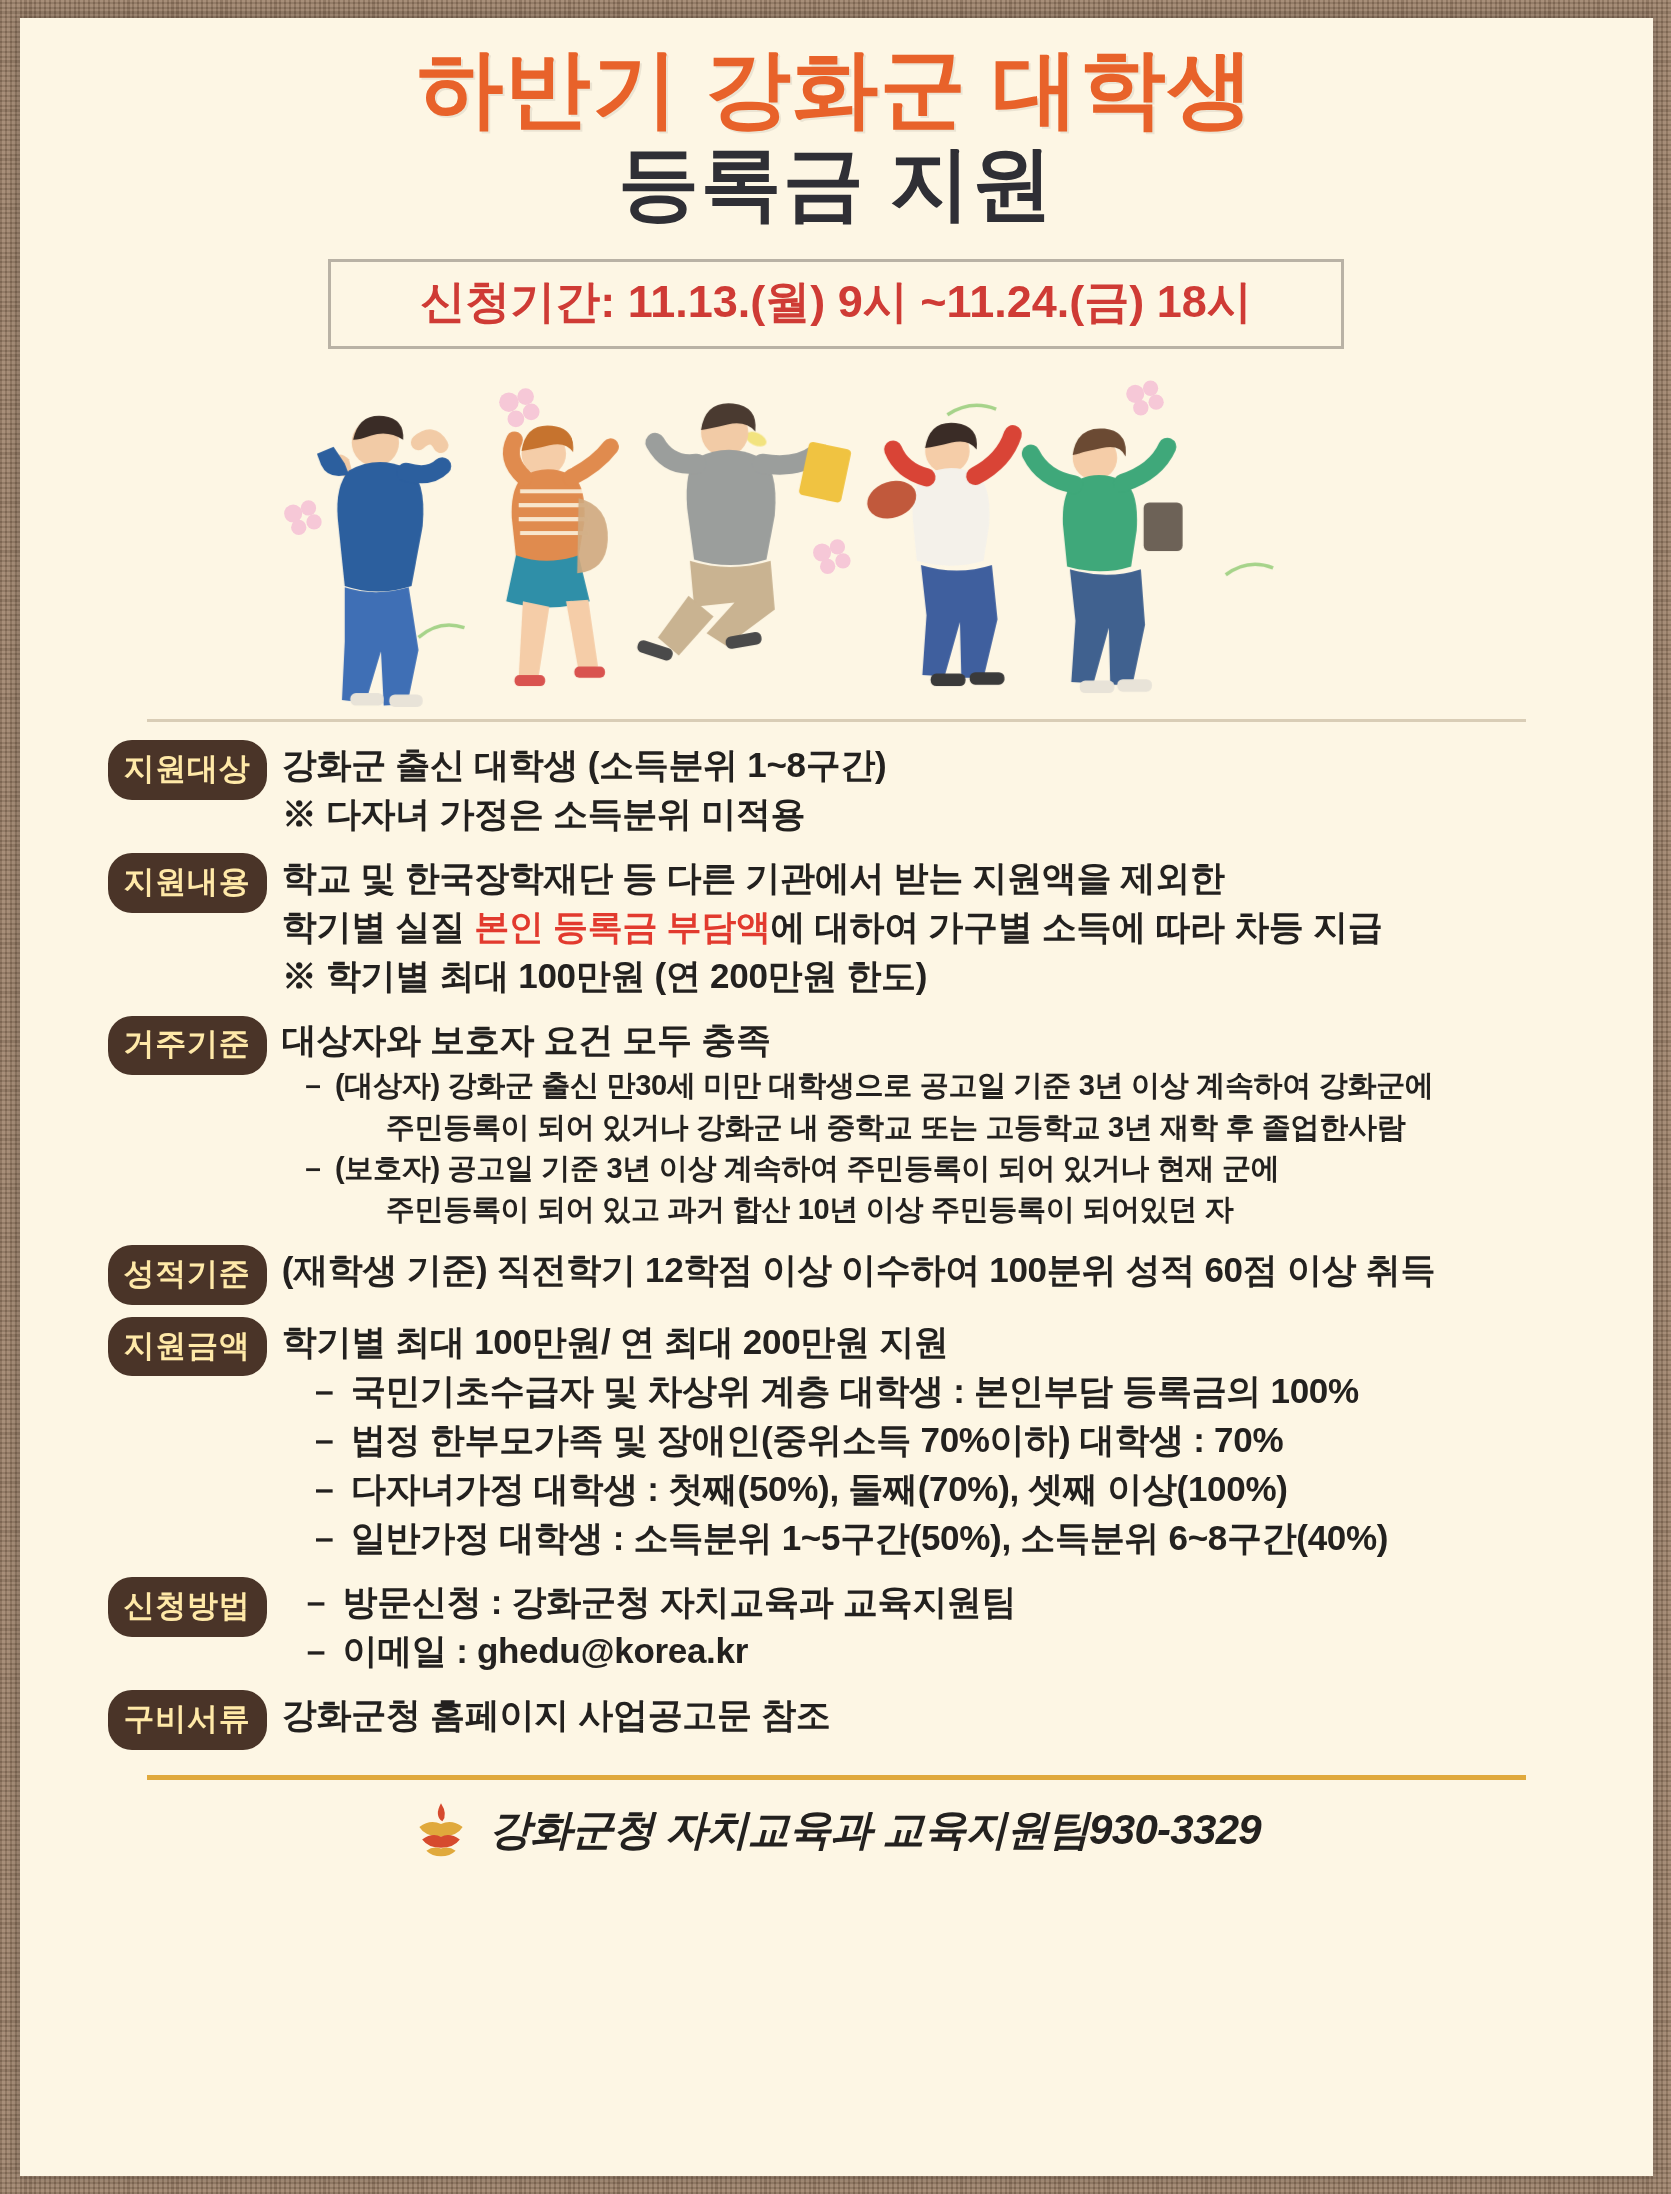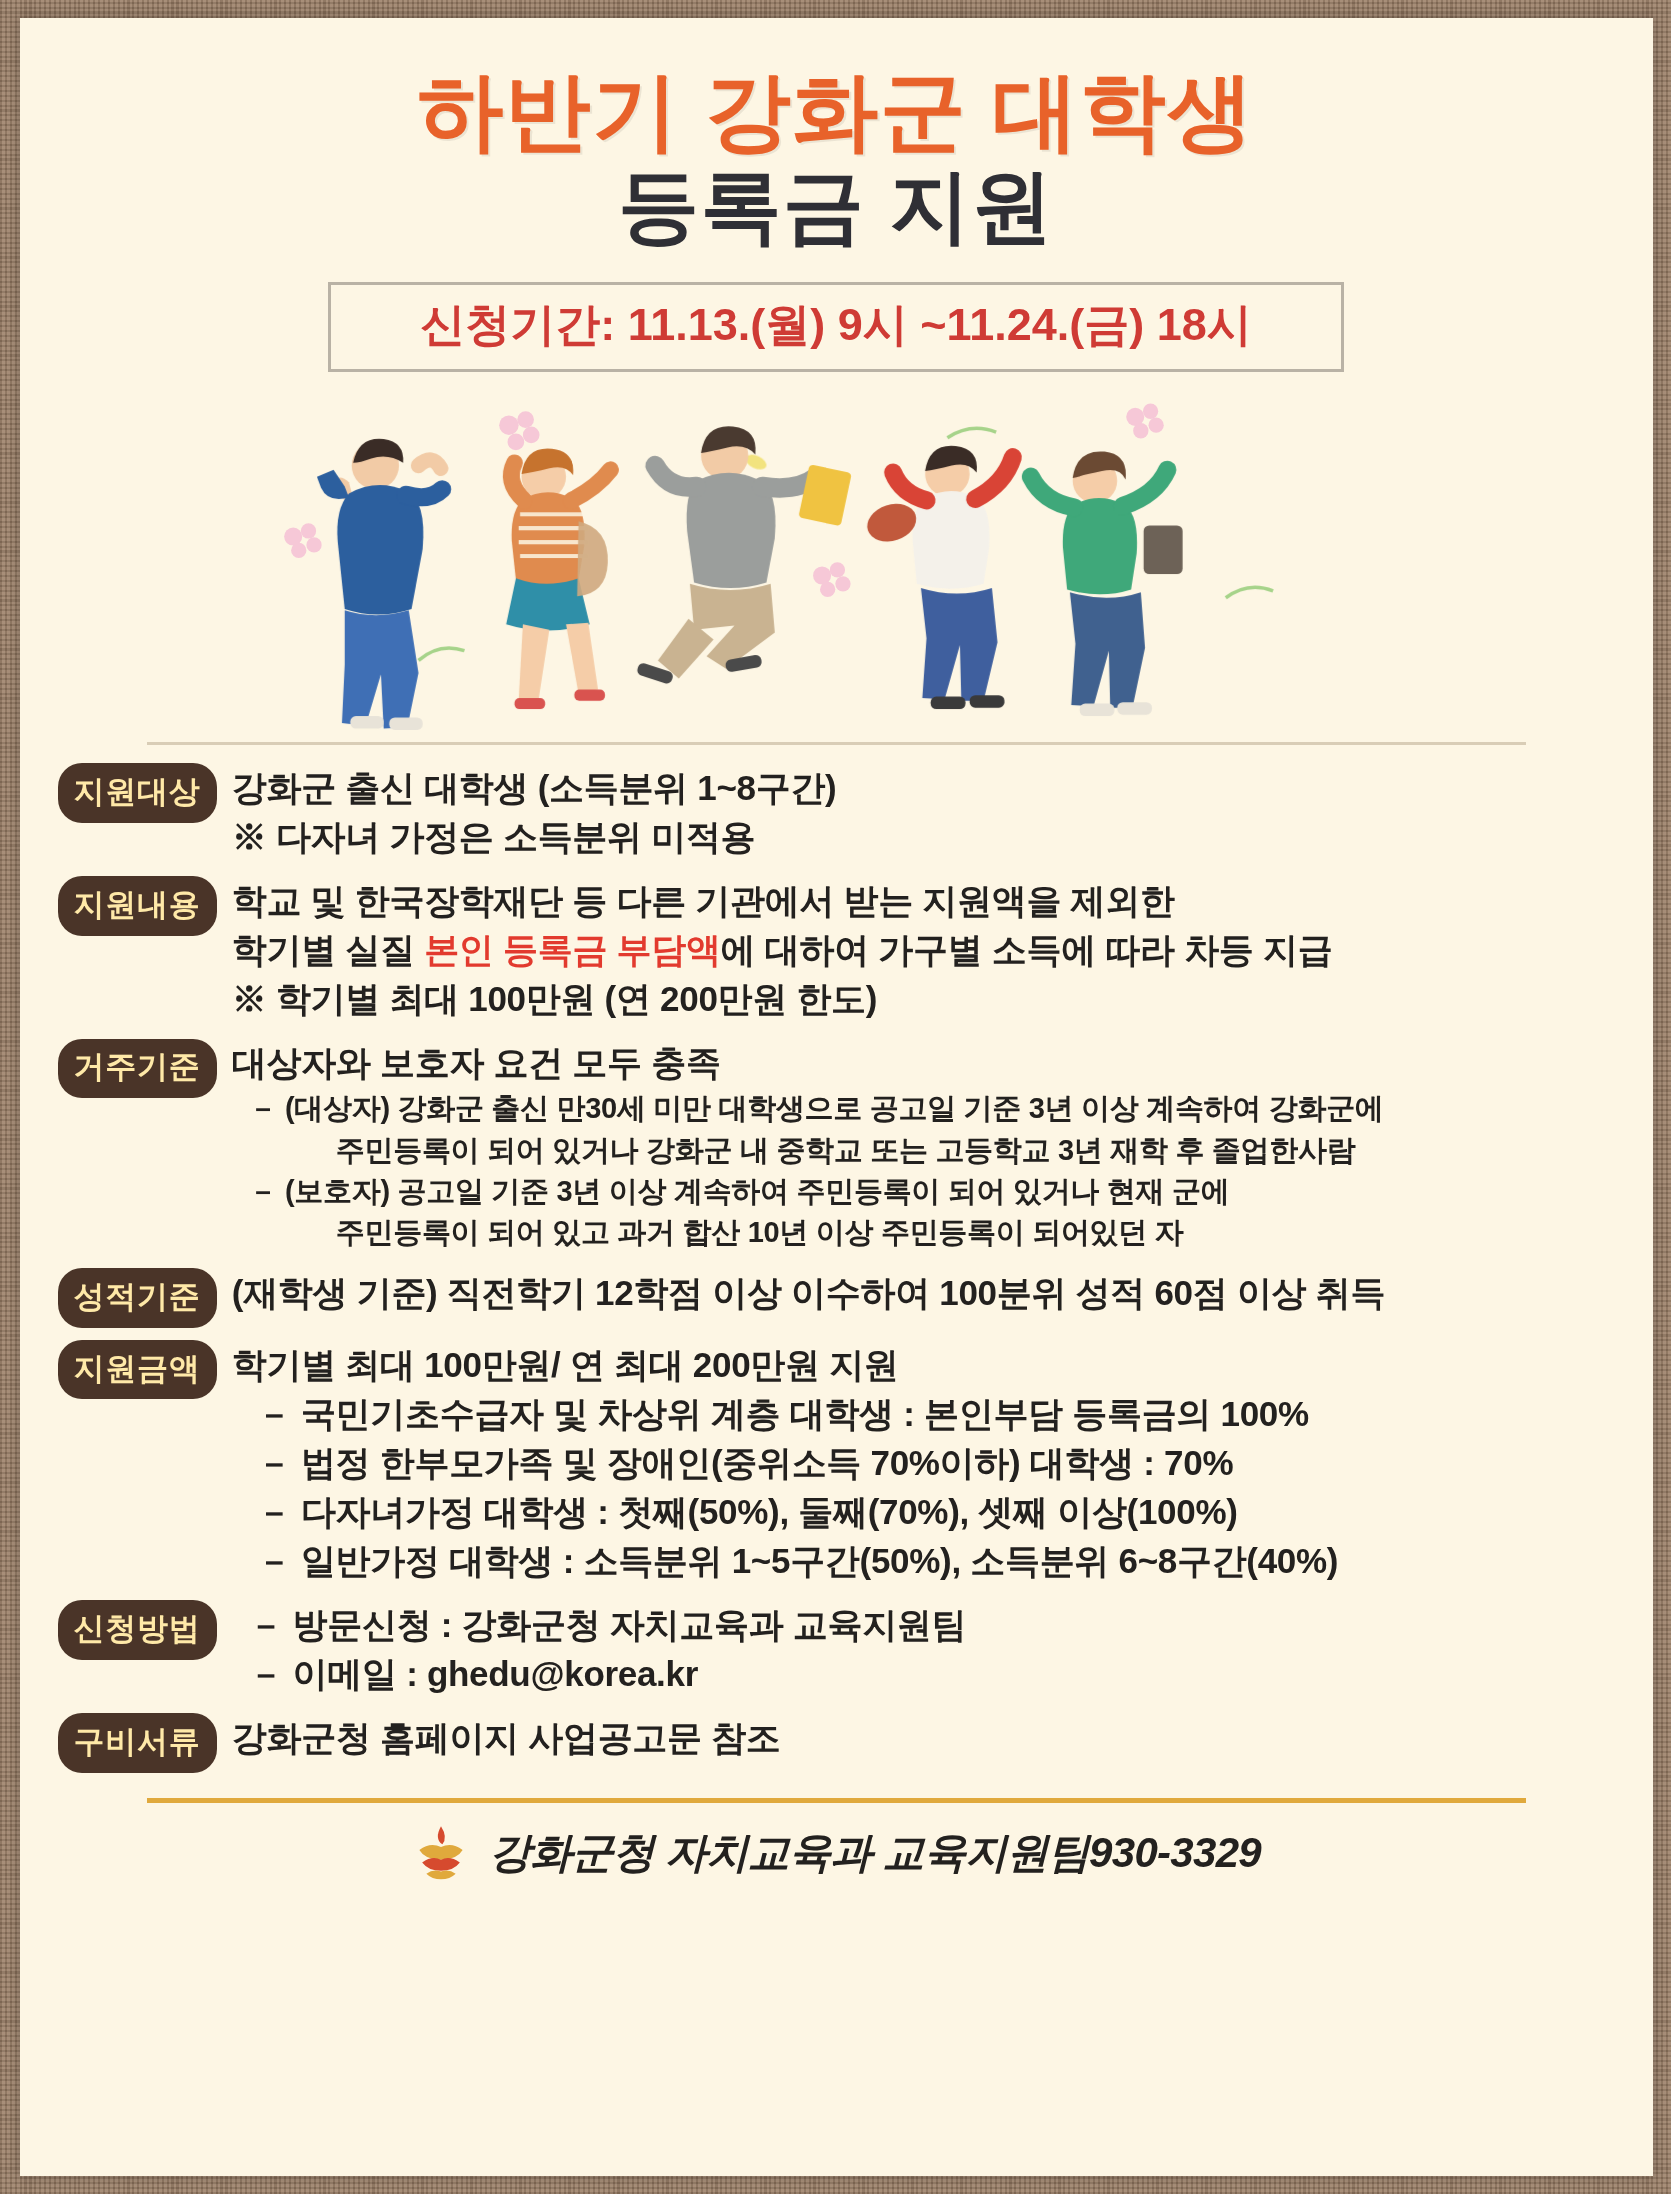--- a/index.html
+++ b/index.html
@@ -29,21 +29,21 @@
     top: 18px;
     width: 1633px;
     height: 2158px;
     background: #fdf6e4;
     box-shadow: 0 0 12.5px rgba(0,0,0,0.25);
   }
 
   
   .title-wrap {
     text-align: center;
-    padding-top: 47px;
+    padding-top: 24px;
   }
   .title-line1 {
     font-size: 86px;
     font-weight: 900;
     color: #e8622a;
     letter-spacing: 1.4px;
     line-height: 1.08;
     text-shadow: 2.1px 2.1px 0 rgba(0,0,0,0.07);
   }
   .title-line2 {
@@ -87,21 +87,21 @@
   }
 
   
   .content {
     padding: 18px 0 0 0;
   }
   .row {
     display: flex;
     align-items: flex-start;
     margin-bottom: 12.5px;
-    padding-left: 38px;
+    padding-left: 88px;
   }
   .tag {
     flex: 0 0 auto;
     width: 159px;
     margin-right: 15.3px;
     background: #4a3428;
     color: #ffe9a8;
     font-size: 31px;
     font-weight: 900;
     text-align: center;

